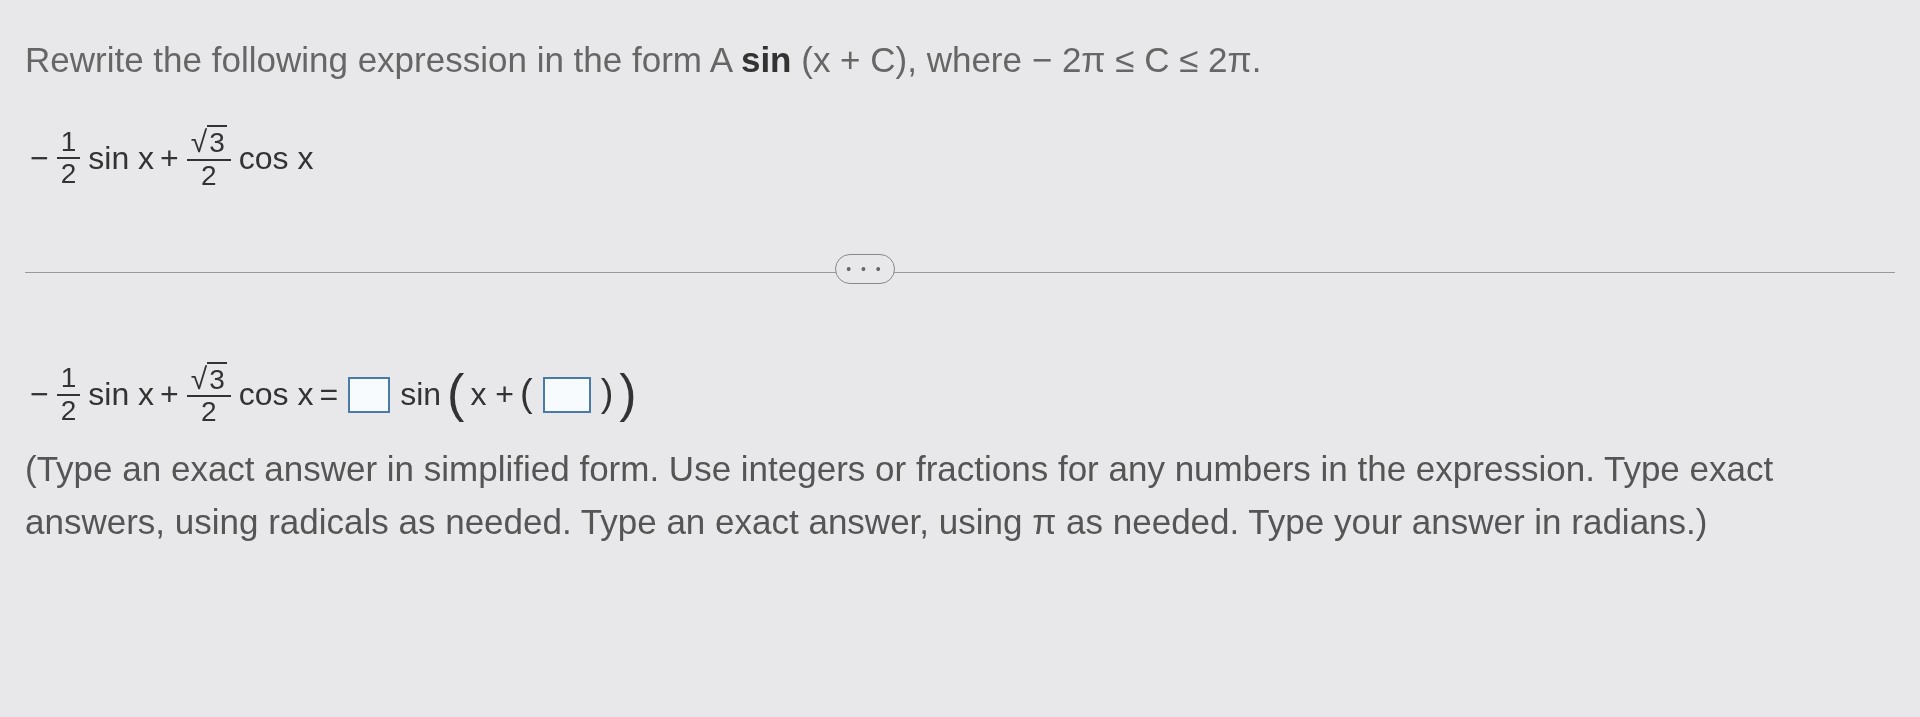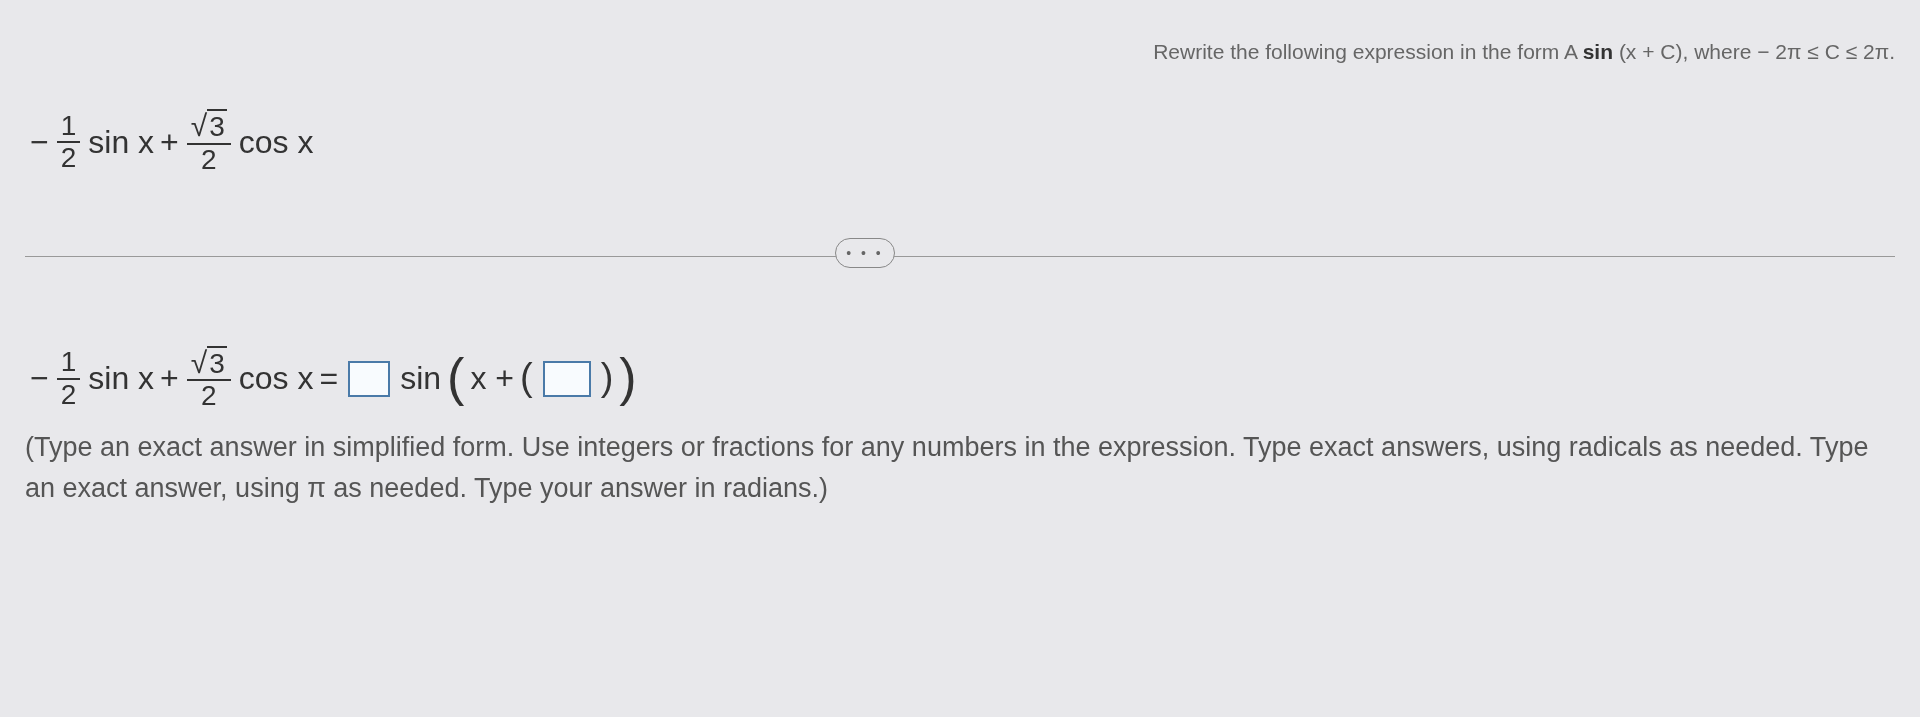--- a/index.html
+++ b/index.html
@@ -13,22 +13,21 @@
       width: 1920px;
       height: 717px;
       padding: 40px 25px 20px 25px;
       color: #555;
       font-size: 26px;
       position: relative;
     }
     .question-prompt {
       color: #666;
       margin-bottom: 45px;
-      font-size: 21px;
-      text-align: right;
+      font-size: 35px;
     }
     .bold-math {
       font-weight: bold;
       color: #333;
     }
     .expression-block {
       font-size: 32px;
       color: #333;
       margin-bottom: 50px;
       padding-left: 5px;
@@ -94,21 +93,21 @@
       vertical-align: middle;
       background: #f8fbfe;
       margin: 0 4px;
     }
     .input-box.inner {
       width: 48px;
       height: 36px;
     }
     .hint-text {
       color: #555;
-      font-size: 27px;
+      font-size: 35px;
       line-height: 1.5;
     }
     .paren-tall {
       font-size: 52px;
       vertical-align: middle;
       font-weight: 300;
       position: relative;
       top: -2px;
     }
     .paren-med {

